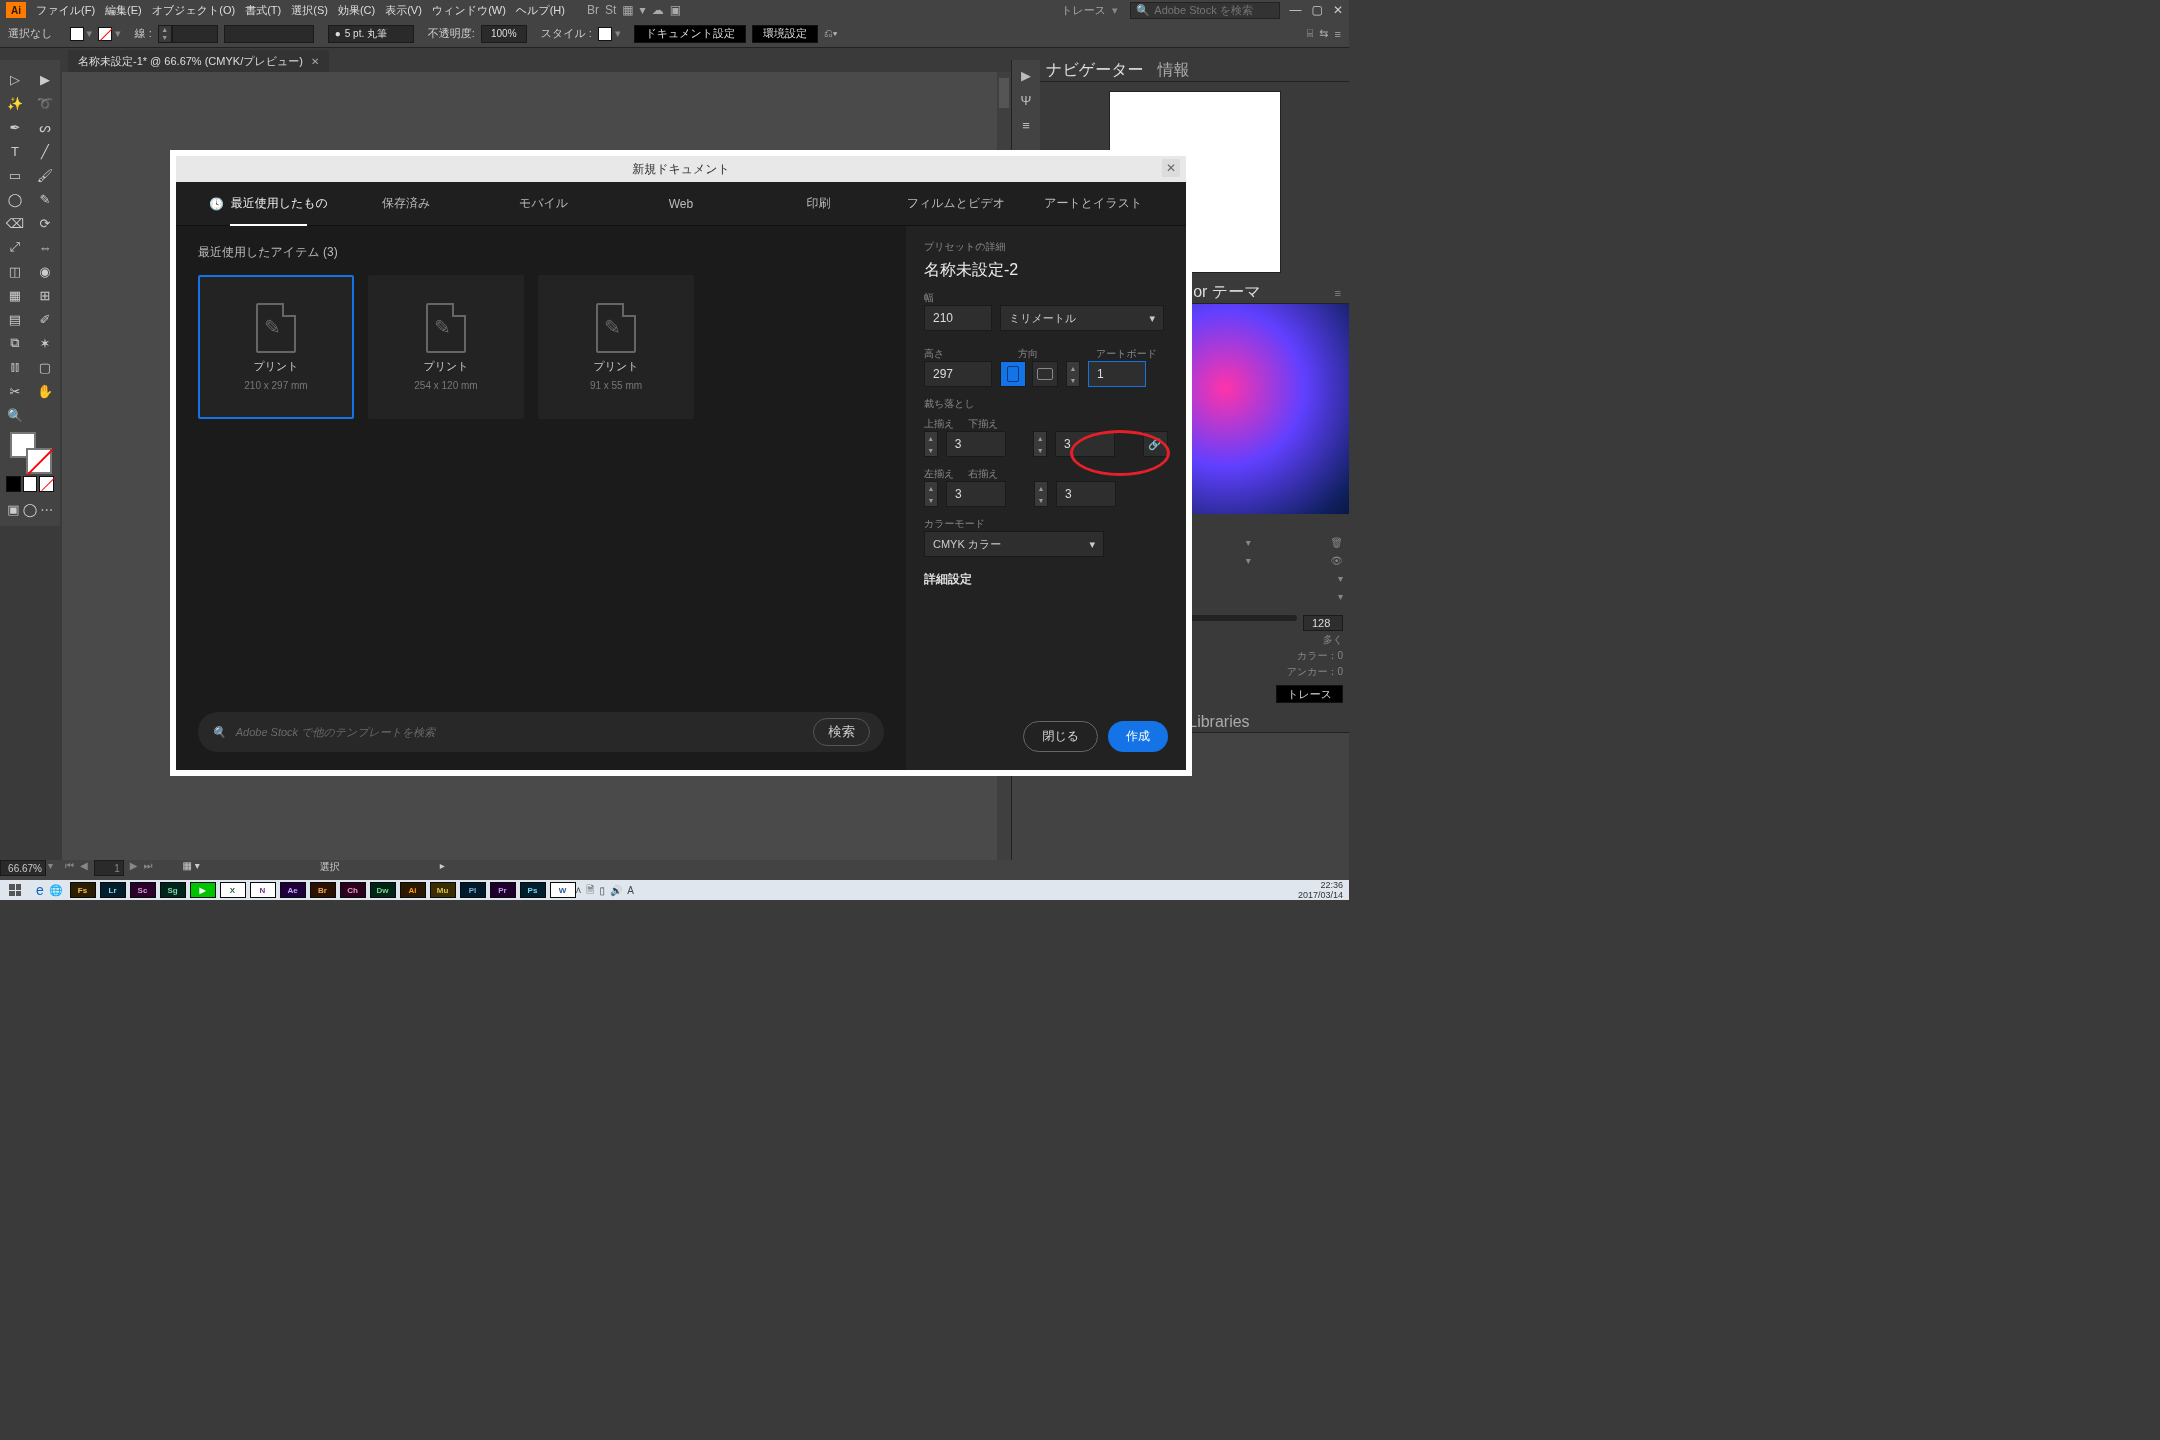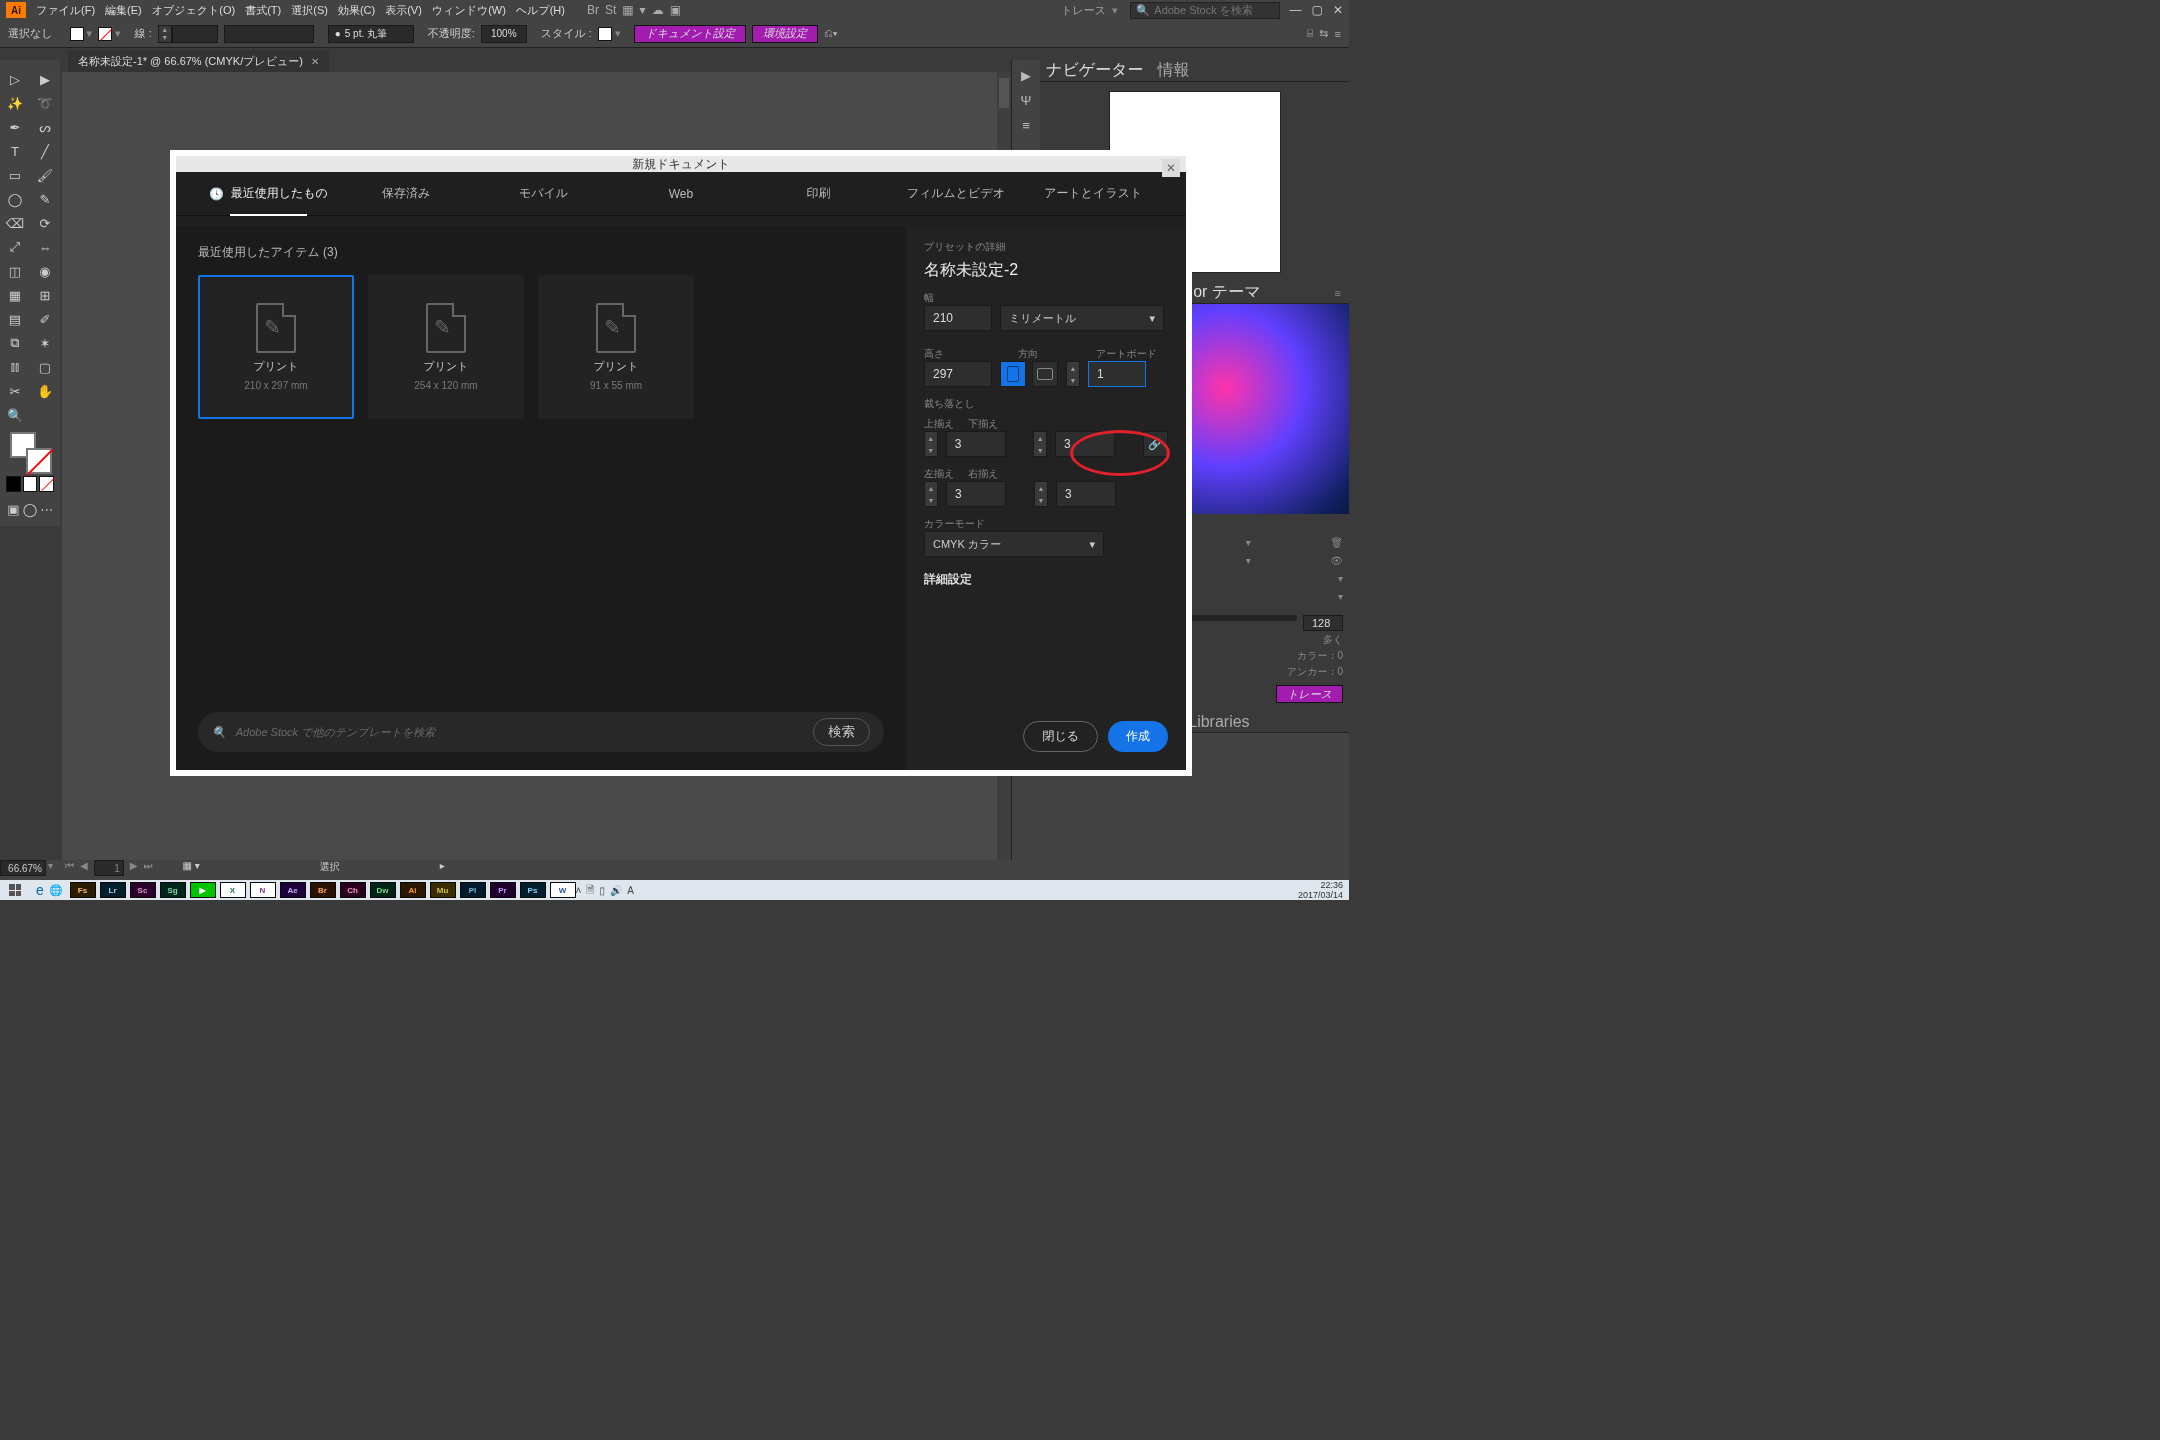--- a/index.html
+++ b/index.html
@@ -17,21 +17,21 @@
 .win-btns { margin-left: 10px; display: flex; gap: 10px; }
 .win-btn { color: #ccc; font-size: 12px; }
 .controlbar { height: 28px; background: #434343; display: flex; align-items: center; padding: 0 8px; border-bottom: 1px solid #222; }
 .ctrl-text { color: #ccc; font-size: 11px; }
 .sw { width: 14px; height: 14px; border: 1px solid #111; margin: 0 3px; display:inline-block;}
 .sw-white { background: #fff; }
 .sw-none { background: #fff; position: relative; }
 .sw-none::after { content:""; position:absolute; left:-1px; top:50%; width:140%; border-top:1.5px solid red; transform:rotate(-45deg); }
 .nbox { background:#2a2a2a; border:1px solid #1a1a1a; width:46px; height:18px; display:inline-flex; align-items:center; justify-content:center; color:#ddd; font-size:10px;}
 .wbox { background:#2a2a2a; border:1px solid #1a1a1a; width:90px; height:18px;}
-.btn-pill { border:1px solid #111; background:#a21caf; color:#ddd; padding:1px 10px; font-size:11px; height:18px; display:inline-flex; align-items:center;font-style:italic;}
+.btn-pill { border:1px solid #111; background:#000000; color:#ddd; padding:1px 10px; font-size:11px; height:18px; display:inline-flex; align-items:center;}
 .gap6 { margin-left:6px; }
 .gap14 { margin-left:14px; }
 .doctab { height: 24px; background: #3a3a3a; display: flex; align-items: flex-end; padding-left: 68px; }
 .tab { background:#333; color:#ddd; font-size:11px; height: 22px; display:flex; align-items:center; padding: 0 10px; gap:8px;}
 .tab .x{ color:#aaa; font-size:10px;}
 .work { position: absolute; top: 72px; left: 62px; right: 0; bottom: 20px; background: #4a4a4a; }
 .scroll-v { position:absolute; right: 338px; top:0; bottom:0; width:14px; background:#3f3f3f;}
 .scroll-thumb { position:absolute; top:6px; left:2px; width:10px; height:30px; background:#555;}
 .statusbar { position:absolute; left:0; right:0; bottom:20px; height:20px; background:#434343; display:flex; font-size:10px; color:#ccc;}
 .statusbar .zoom-in { background:#2a2a2a; border:1px solid #1a1a1a; height:16px; width:46px; display:inline-flex; align-items:center; justify-content:flex-end; padding-right:3px;}
@@ -66,21 +66,21 @@
 .taskbar{ position:absolute; left:0; right:0; bottom:0; height:20px; background:#dfe6ed; display:flex; align-items:center;}
 .tb-start{ height:20px; width:30px; display:flex; align-items:center; justify-content:center;}
 .tb-start .grid4{width:12px;height:12px;display:grid;grid-template-columns:1fr 1fr;grid-template-rows:1fr 1fr;gap:1px;}
 .tb-start .grid4 span{background:#555;}
 .tb-icons{ display:flex; gap:4px; margin-left:6px;}
 .tb-app{ width:26px; height:16px; font-size:8px; font-weight:bold; display:flex; align-items:center; justify-content:center; border:1px solid #0a0a0a; color:#ffdb8a; background:#2b2b2b; font-family:Arial,sans-serif;}
 .clock{ margin-left:auto; font-size:9px; color:#333; text-align:right; padding-right:6px; line-height:10px;}
 .tray{display:flex; gap:5px; align-items:center; color:#444; font-size:10px; margin-right:4px;}
 
 .dialog{ position:absolute; left:176px; top:156px; width:1010px; height:614px; background:#1f1f1f; box-shadow:0 0 0 6px #fff; }
-.dlg-title{ height:16px; display:flex; align-items:center; justify-content:center; font-size:12px; color:#333; background:#e8e8e8;}
+.dlg-title{ height:26px; display:flex; align-items:center; justify-content:center; font-size:12px; color:#333; background:#e8e8e8;}
 .dlg-close{ position:absolute; right:6px; top:3px; color:#666; font-size:12px; background:#dcdcdc; width:18px; height:18px; display:flex; align-items:center; justify-content:center;}
 .dlg-tabs{ height:44px; display:flex; align-items:center; padding:0 24px; gap:0; border-bottom:1px solid #111;}
 .dlg-tab{ flex:1; text-align:center; font-size:12px; color:#bbb; height:44px; display:flex; align-items:center; justify-content:center; gap:6px;}
 .dlg-tab.active{ color:#eee; position:relative;}
 .dlg-tab.active::after{ content:""; position:absolute; left:22%; right:22%; bottom:0; height:2px; background:#fff;}
 .dlg-body{ position:absolute; left:0; right:0; top:70px; bottom:0; display:flex;}
 .dlg-left{ flex:1; padding:18px 22px; background:#1b1b1b; position:relative;}
 .dlg-left .h{ font-size:12px; color:#bbb; margin-bottom:14px;}
 .presets{ display:flex; gap:14px;}
 .preset-card{ width:156px; height:144px; background:#232323; border-radius:2px; display:flex; flex-direction:column; align-items:center; justify-content:center; gap:6px; border:1px solid #232323; cursor:default;}

